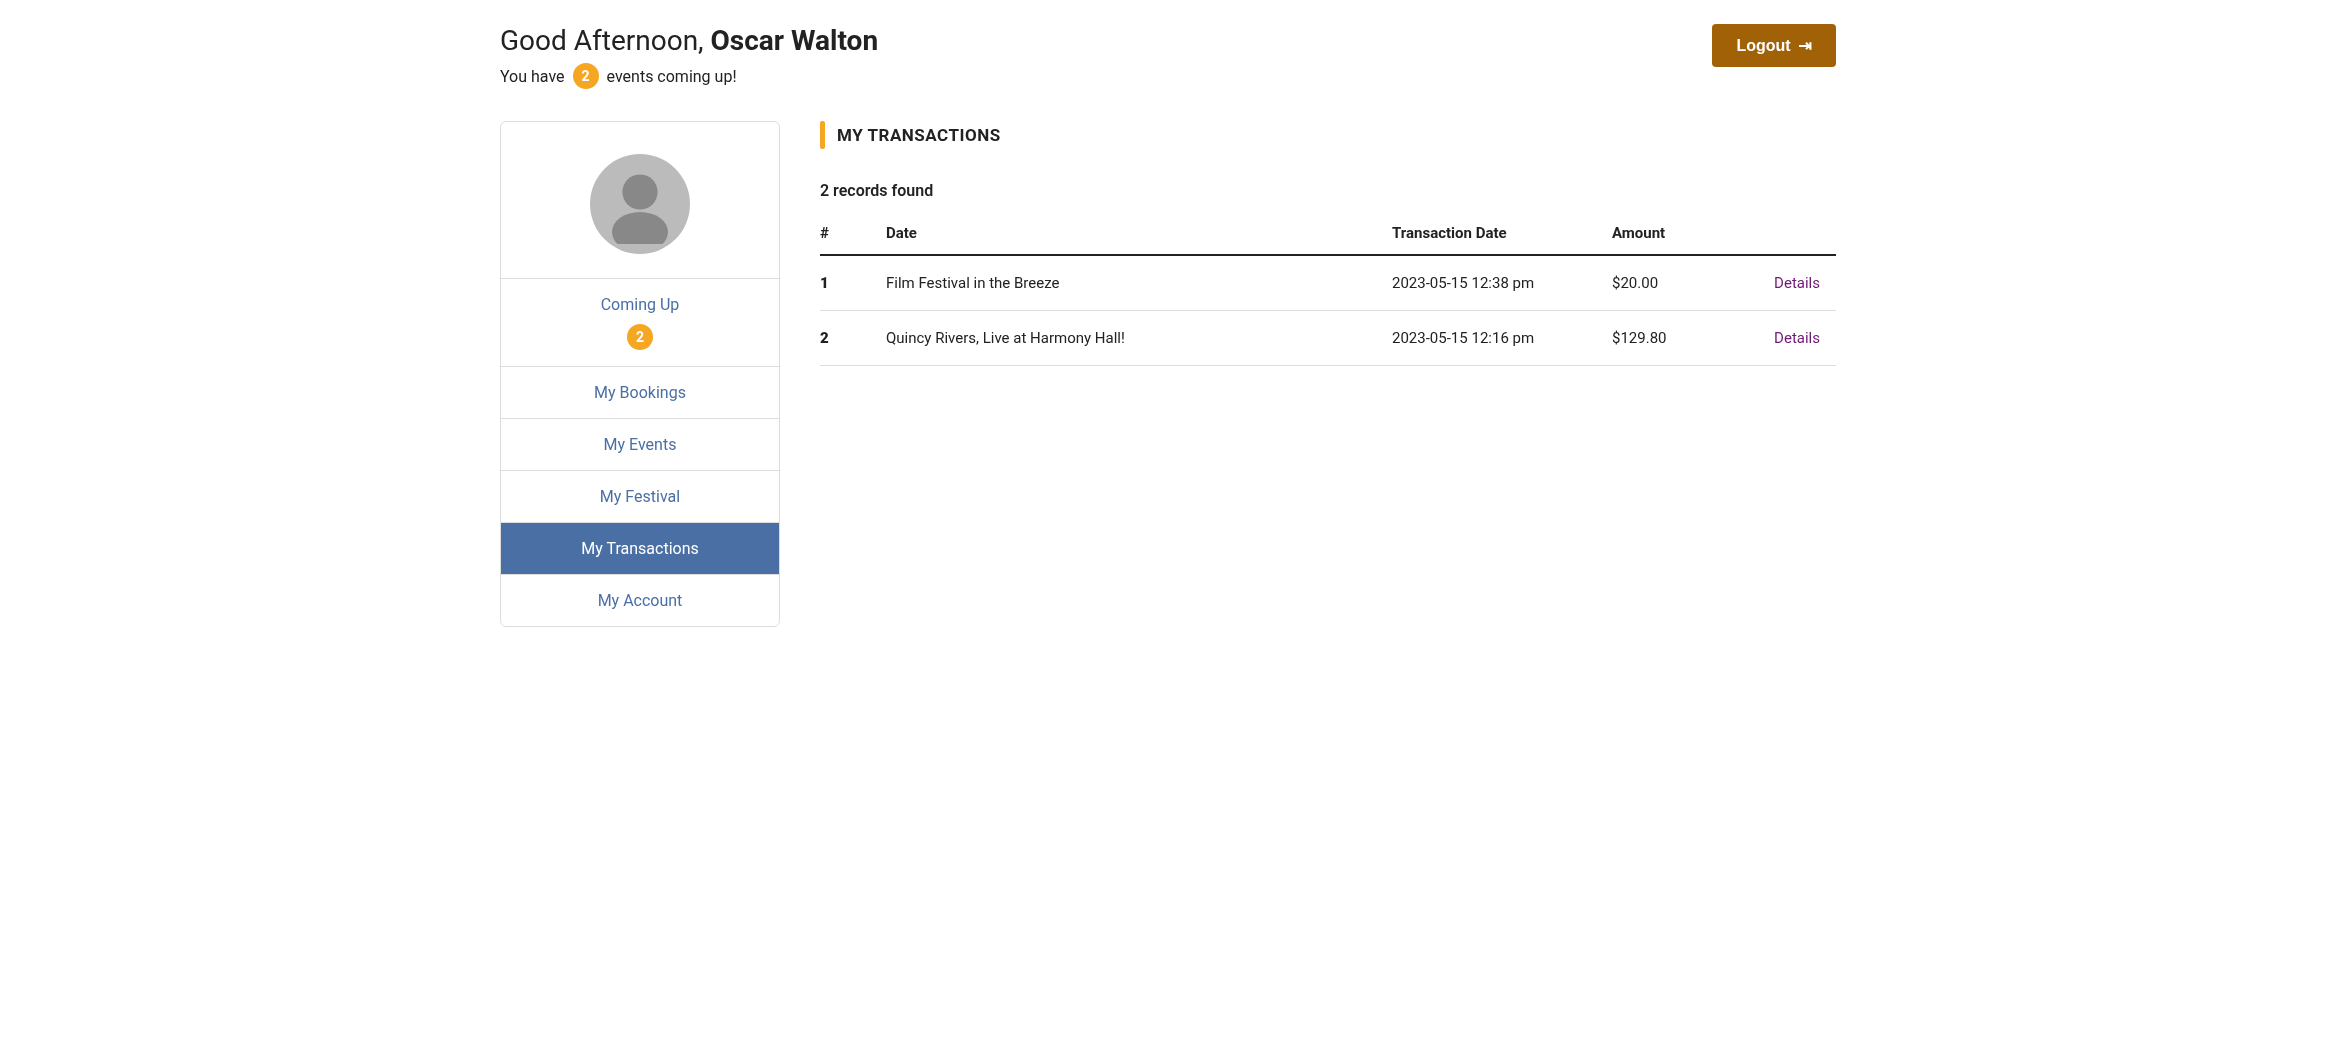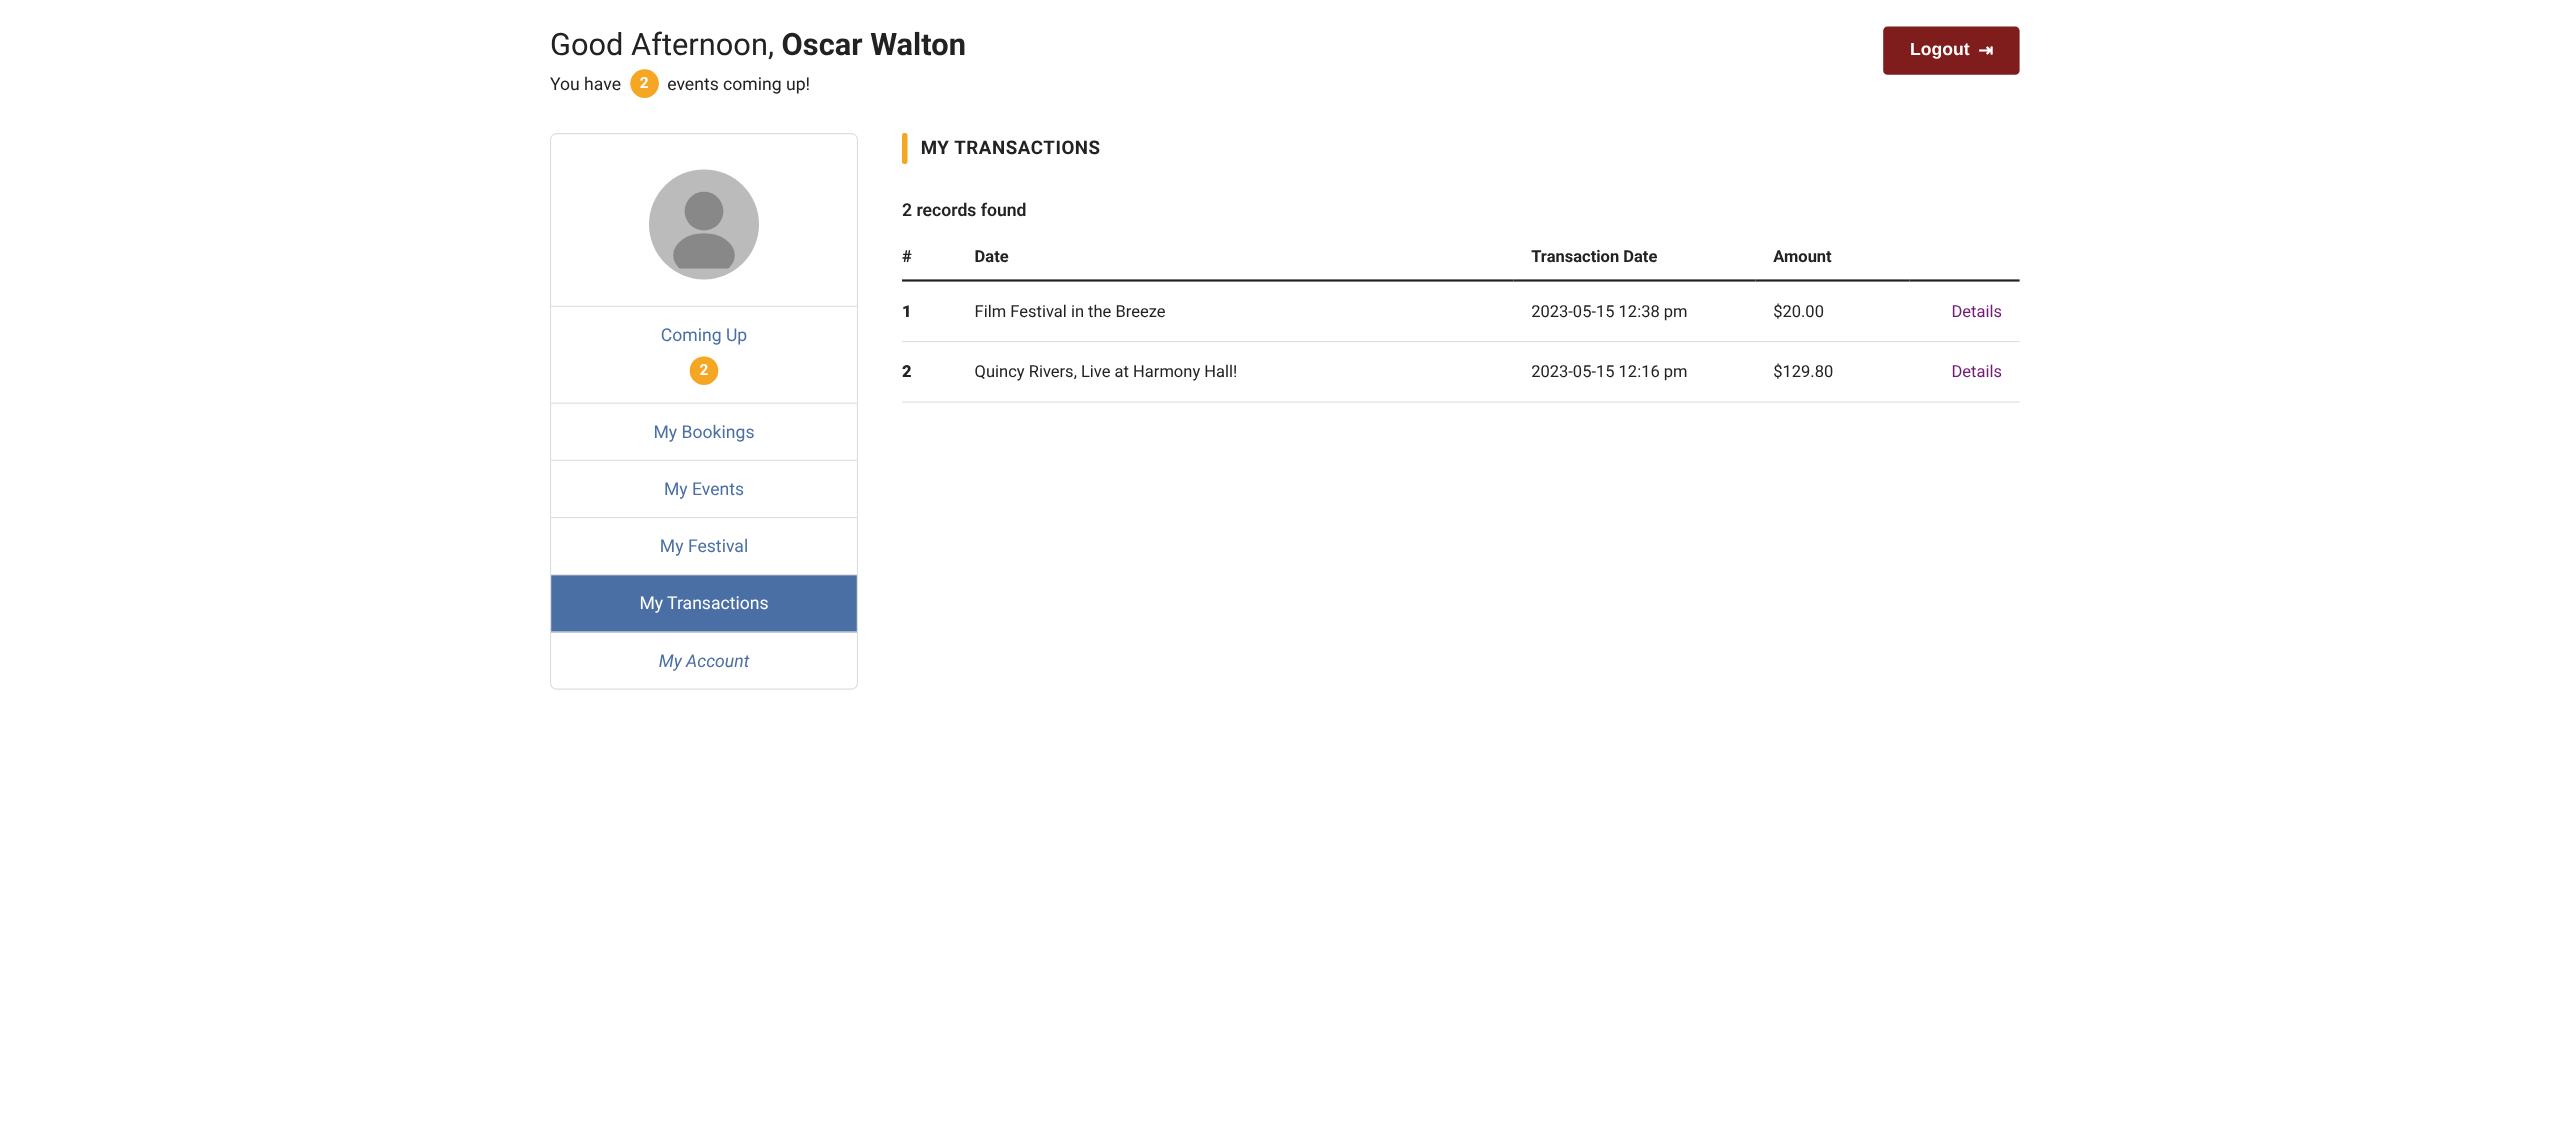--- a/index.html
+++ b/index.html
@@ -41,21 +41,21 @@
       border-radius: 50%;
       width: 26px;
       height: 26px;
       display: inline-flex;
       align-items: center;
       justify-content: center;
       font-size: 14px;
       font-weight: 700;
     }
     .logout-btn {
-      background: #7f1d1d;
+      background: #a16207;
       color: #fff;
       border: none;
       padding: 12px 24px;
       font-size: 16px;
       font-weight: 600;
       cursor: pointer;
       border-radius: 4px;
       display: flex;
       align-items: center;
       gap: 8px;
@@ -102,21 +102,20 @@
       color: #4a6fa5;
       font-size: 16px;
       display: flex;
       align-items: center;
       gap: 10px;
       text-decoration: none;
       flex-direction: column;
     }
     .sidebar-nav-item:last-child {
       border-bottom: none;
-      font-style: italic;
     }
     .sidebar-nav-item.active {
       background: #4a6fa5;
       color: #fff;
     }
     
     .content {
       flex: 1;
     }
     .section-title-bar {

